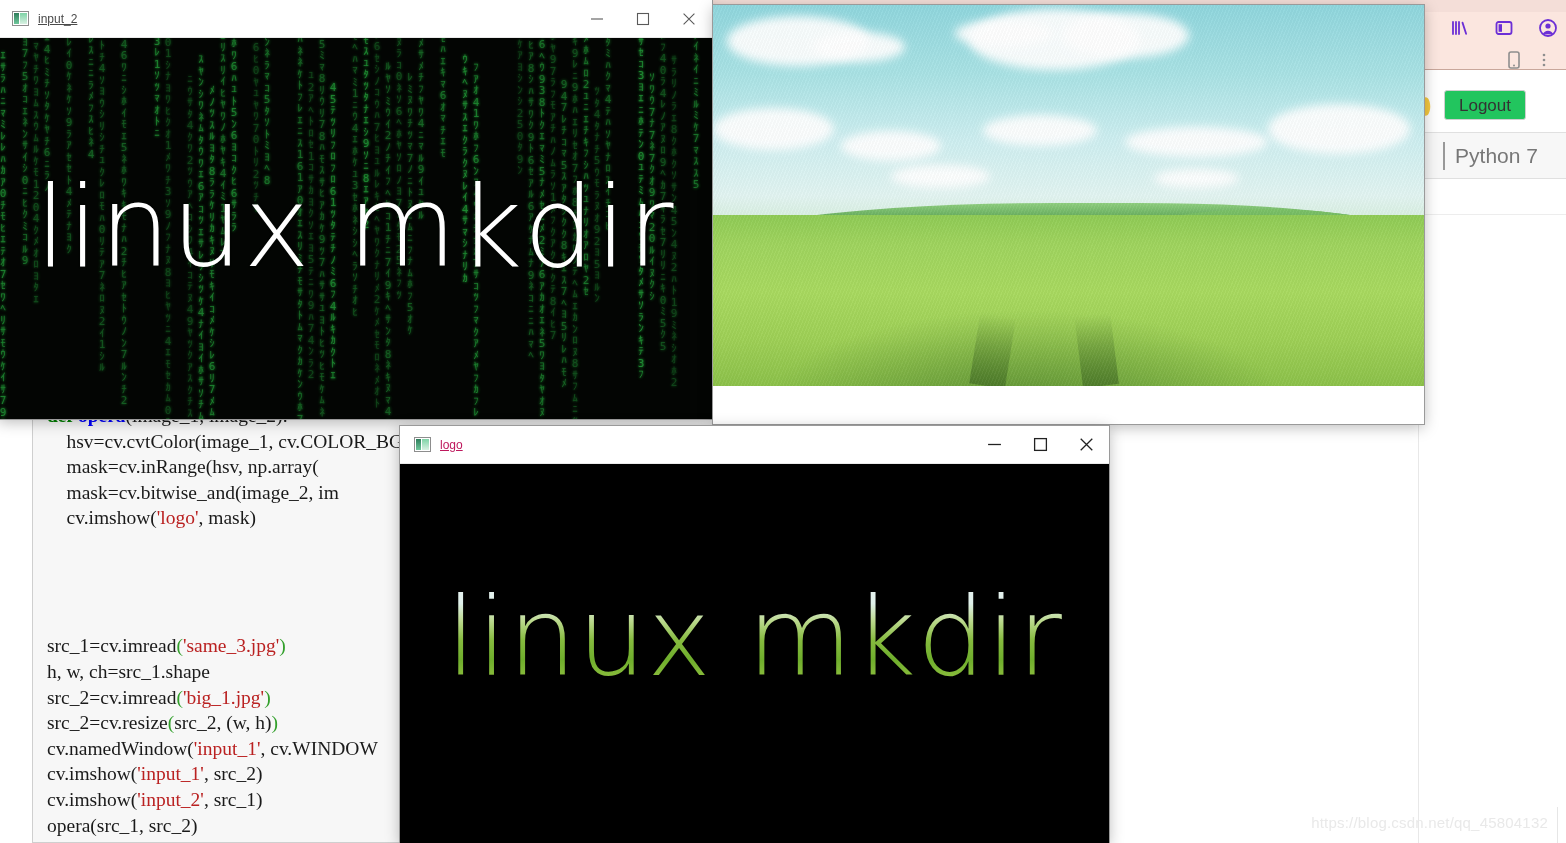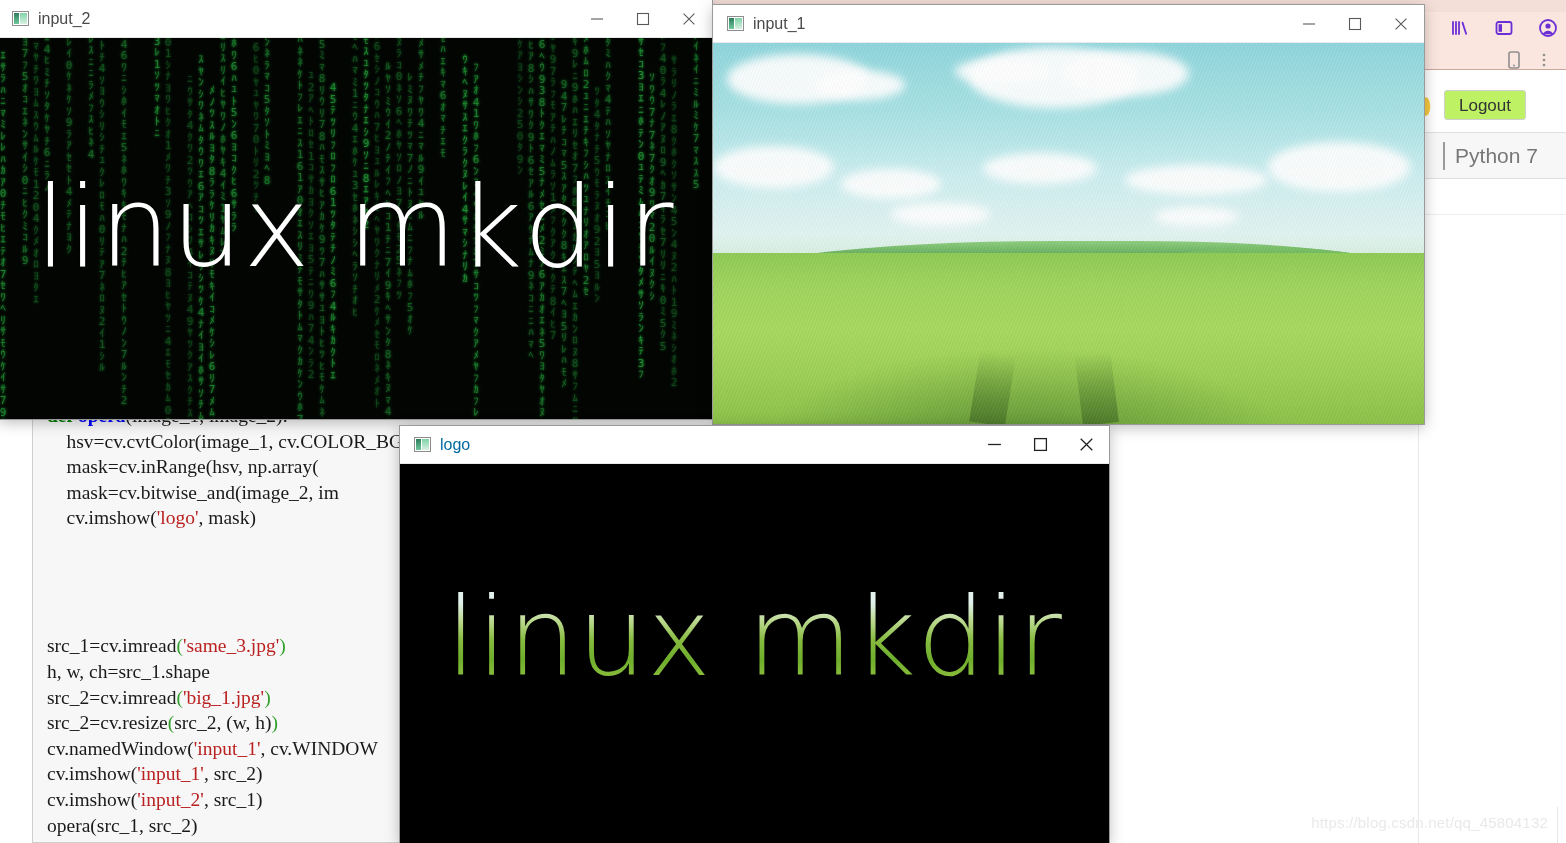--- a/index.html
+++ b/index.html
@@ -34,21 +34,21 @@
 
   
   .jupyter-header {
     position:absolute; left:0; top:71px; width:1566px; height:62px;
     background:#ffffff; border-bottom:1px solid #e0e0e0;
   }
   .jp-brand { position:absolute; right:40px; top:12px; display:flex; align-items:center; gap:12px; }
   .jp-logo { width:44px; height:44px; }
   .logout-btn {
     height:30px; padding:4px 14px; border:1px solid #cfcfcf; border-radius:3px;
-    background:#bef264; color:#333; font-size:17px; line-height:21px;
+    background:#22c55e; color:#333; font-size:17px; line-height:21px;
     font-family:"Liberation Sans", sans-serif; white-space:nowrap;
   }
   .jupyter-toolbar {
     position:absolute; left:0; top:133px; width:1566px; height:46px;
     background:#f7f7f7; border-bottom:1px solid #e0e0e0;
   }
   .kernel-ind {
     position:absolute; right:28px; top:9px; display:flex; align-items:center; gap:10px;
     color:#777; font-size:21px; font-family:"Liberation Sans", sans-serif;
   }
@@ -95,22 +95,22 @@
     border:1px solid #8d8d8d; background:#ffffff; position:relative; overflow:hidden;
   }
   .cvwin-icon::before {
     content:""; position:absolute; left:1px; top:1px; width:5px; height:11px;
     background:linear-gradient(#2e7d5b,#6fc79b);
   }
   .cvwin-icon::after {
     content:""; position:absolute; left:7px; top:1px; width:7px; height:11px;
     background:linear-gradient(#7fd3a6,#d8f0e2);
   }
-  .cvwin-name { font-size:16px; color:#4a4a4a; font-family:"Liberation Sans", sans-serif; }
-  .cvwin-name.dark { color:#0369a1; }
+  .cvwin-name { font-size:12px; color:#4a4a4a; font-family:"Liberation Sans", sans-serif;text-decoration:underline; }
+  .cvwin-name.dark { color:#be185d; }
   .cvwin-btns { margin-left:auto; display:flex; height:38px; }
   .cvbtn {
     width:46px; height:38px; display:flex; align-items:center; justify-content:center;
     color:#5a5a5a; font-size:15px; font-family:"Liberation Sans", sans-serif;
   }
   .cvbtn.dark { color:#222; }
   .cvbtn svg { display:block; }
   .cvwin-body { position:relative; overflow:hidden; background:#000; }
 
   
@@ -1649,41 +1649,20 @@
 ｽ
 ｽ
 5
 </div>
         </div>
       <div class="matrix-text">linux mkdir</div>
     </div>
   </div>
 
   <div class="cvwin" style="left:713px; top:5px; width:711px; height:419px;">
-    <div class="cvwin-title">
-      <span class="cvwin-icon"></span>
-      <span class="cvwin-name">input_1</span>
-      <span class="cvwin-btns">
-        <span class="cvbtn">
-          <svg width="14" height="14" viewBox="0 0 14 14">
-              <path d="M1 7h12" stroke="#5a5a5a" stroke-width="1.1"></path>
-            </svg>
-        </span>
-        <span class="cvbtn">
-          <svg width="14" height="14" viewBox="0 0 14 14">
-              <rect x="1.5" y="1.5" width="11" height="11" fill="none" stroke="#5a5a5a" stroke-width="1.1"></rect>
-            </svg>
-        </span>
-        <span class="cvbtn">
-          <svg width="14" height="14" viewBox="0 0 14 14">
-              <path d="M1.6 1.6l10.8 10.8M12.4 1.6L1.6 12.4" stroke="#5a5a5a" stroke-width="1.1"></path>
-            </svg>
-        </span>
-      </span>
-    </div>
     <div class="cvwin-body" style="height:381px;">
       <div class="field-photo">
         <div class="sky"></div>
         <div class="cloud" style="left:2%;  top:3%;  width:20%; height:13%;"></div>
         <div class="cloud" style="left:14%; top:7%;  width:13%; height:8%;"></div>
         <div class="cloud" style="left:34%; top:4%;  width:14%; height:7%;"></div>
         <div class="cloud" style="left:49%; top:2%;  width:18%; height:12%;"></div>
         <div class="cloud" style="left:36%; top:1%;  width:24%; height:16%;"></div>
         <div class="cloud" style="left:0%;  top:27%; width:17%; height:11%;"></div>
         <div class="cloud" style="left:18%; top:33%; width:14%; height:8%;"></div>

